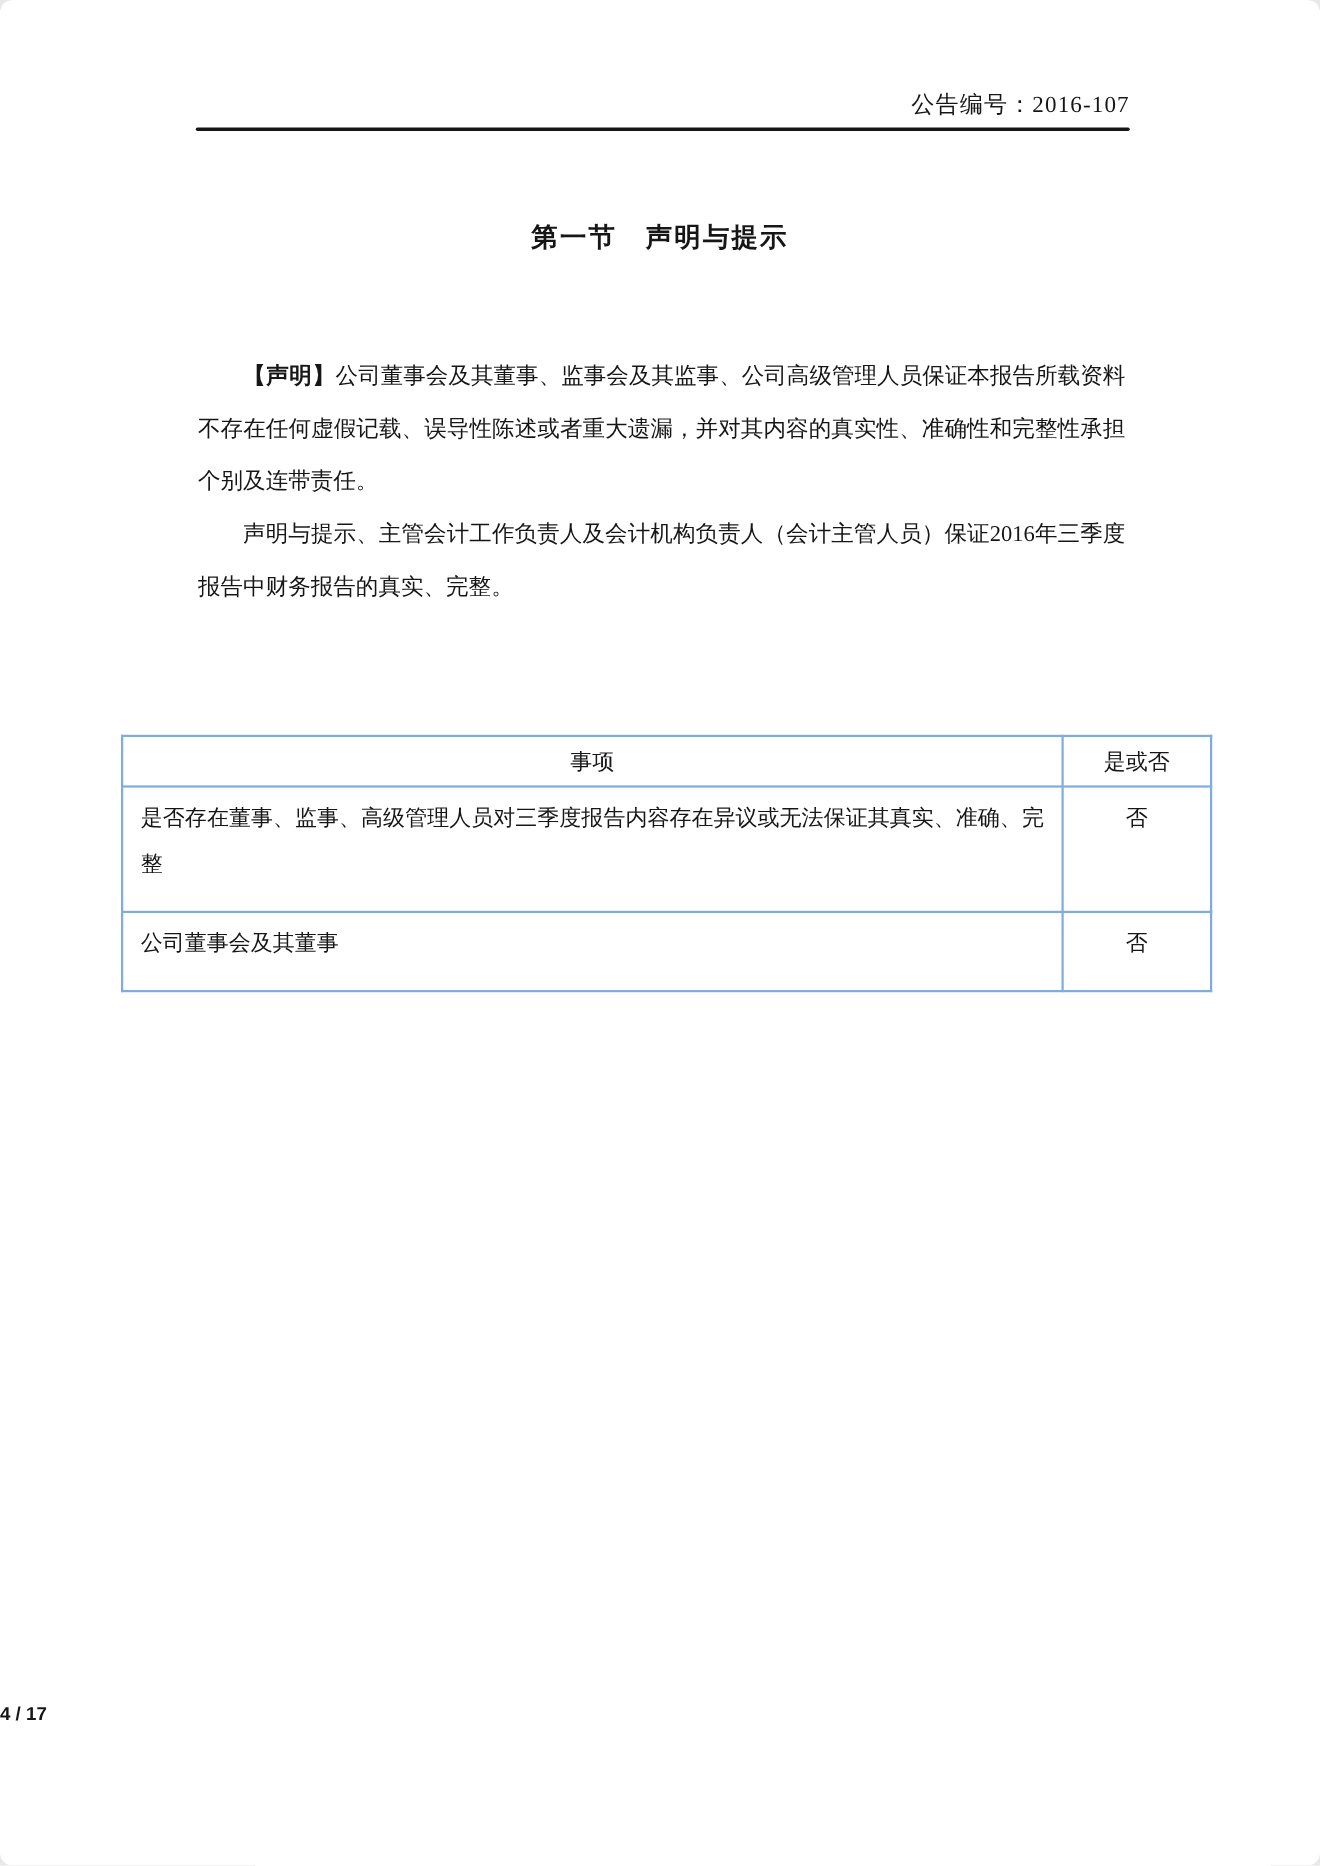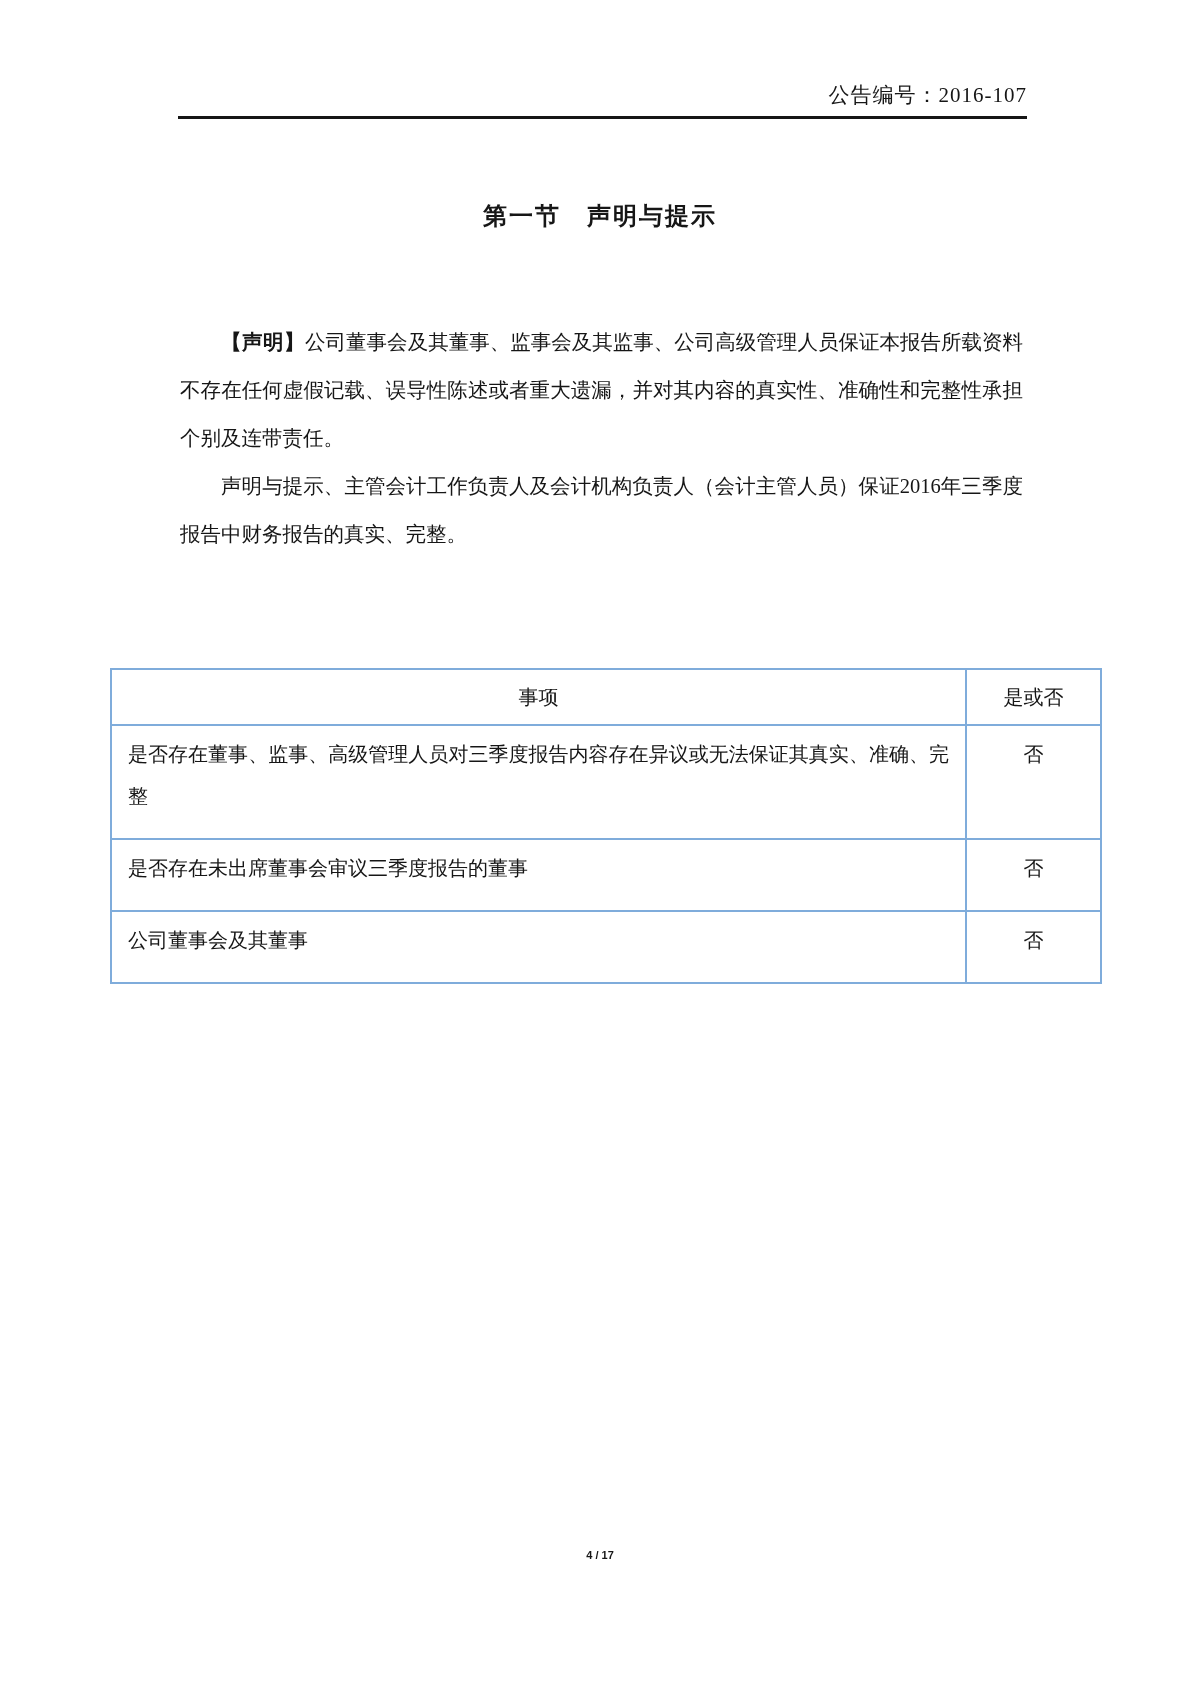--- a/index.html
+++ b/index.html
@@ -1,15 +1,15 @@
 <!DOCTYPE html>
 <html style="--table-border: #7FACDB; --text: #161616; --rule: #161616;"><head>
 <meta charset="utf-8">
 <style>
-  * { margin: 0; padding: 0; box-sizing: border-box; }
+  * { margin: 0; padding: 0; box-sizing: border-box; border-radius: 11px; }
   html, body { background: #e8e8e8; }
   .page {
     position: relative;
     width: 1200px;
     height: 1696px;
     margin: 0 auto;
     background: #ffffff;
     font-family: "Liberation Serif", "DejaVu Serif", serif;
     color: var(--text, #161616);
     overflow: hidden;
@@ -67,21 +67,21 @@
   }
   .disclosure-table th,
   .disclosure-table td {
     border: 2px solid var(--table-border, #7FACDB);
     font-weight: normal;
     vertical-align: top;
   }
   .disclosure-table col.col-item   { width: 855px; }
   .disclosure-table col.col-answer { width: 135px; }
   .disclosure-table th {
-    height: 56px;
+    height: 46px;
     text-align: center;
     vertical-align: middle;
     padding: 4px 6px;
   }
   .disclosure-table td.cell-item {
     padding: 7px 16px 21px 16px;
     line-height: 42px;
     text-align: justify;
   }
   .disclosure-table td.cell-answer {
@@ -89,24 +89,23 @@
     padding: 7px 4px;
     line-height: 42px;
   }
   .disclosure-table tr.row-tall td { height: 100px; }
   .disclosure-table tr.row-std td  { height: 48px; }
   .page-footer {
     position: absolute;
     top: 1549px;
     left: 0;
     width: 100%;
-    text-align: center;
     font-family: "Liberation Sans", "DejaVu Sans", sans-serif;
     font-weight: bold;
-    font-size: 11px;
+    font-size: 17px;
   }
 </style>
 </head>
 <body>
 
 <div class="page">
 
   <div class="announcement-no">公告编号：2016-107</div>
 
   <div class="header-rule"></div>
@@ -128,24 +127,20 @@
         <th>事项</th>
         <th>是或否</th>
       </tr>
     </thead>
     <tbody>
       <tr class="row-tall">
         <td class="cell-item">是否存在董事、监事、高级管理人员对三季度报告内容存在异议或无法保证其真实、准确、完整</td>
         <td class="cell-answer">否</td>
       </tr>
       <tr class="row-std">
-        <td class="cell-item">是否存在未出席董事会审议三季度报告的董事</td>
-        <td class="cell-answer">否</td>
-      </tr>
-      <tr class="row-std">
         <td class="cell-item">公司董事会及其董事</td>
         <td class="cell-answer">否</td>
       </tr>
     </tbody>
   </table>
 
   <div class="page-footer">4 / 17</div>
 
 </div>
 

